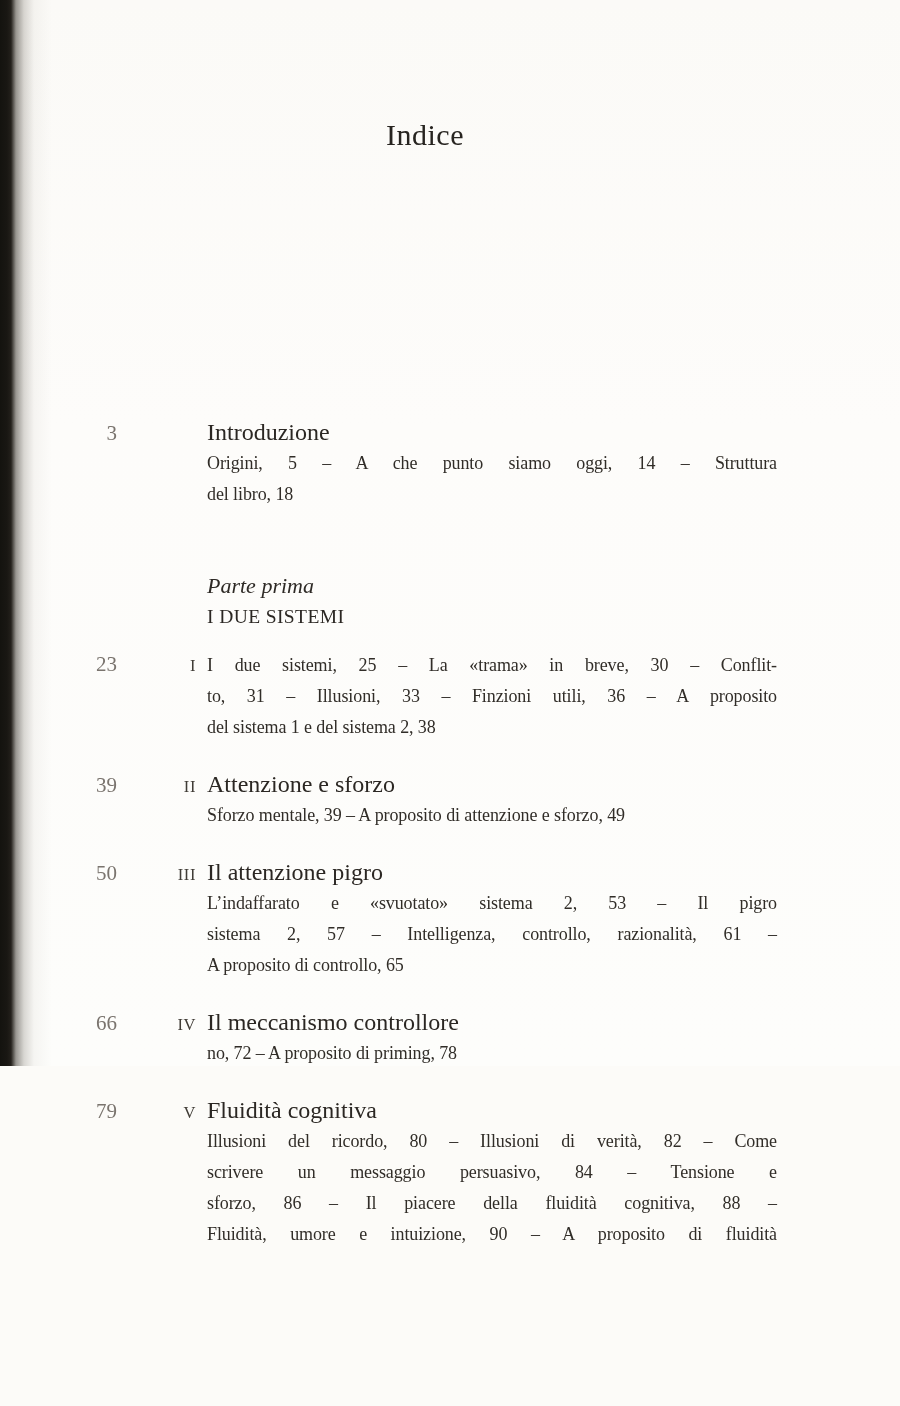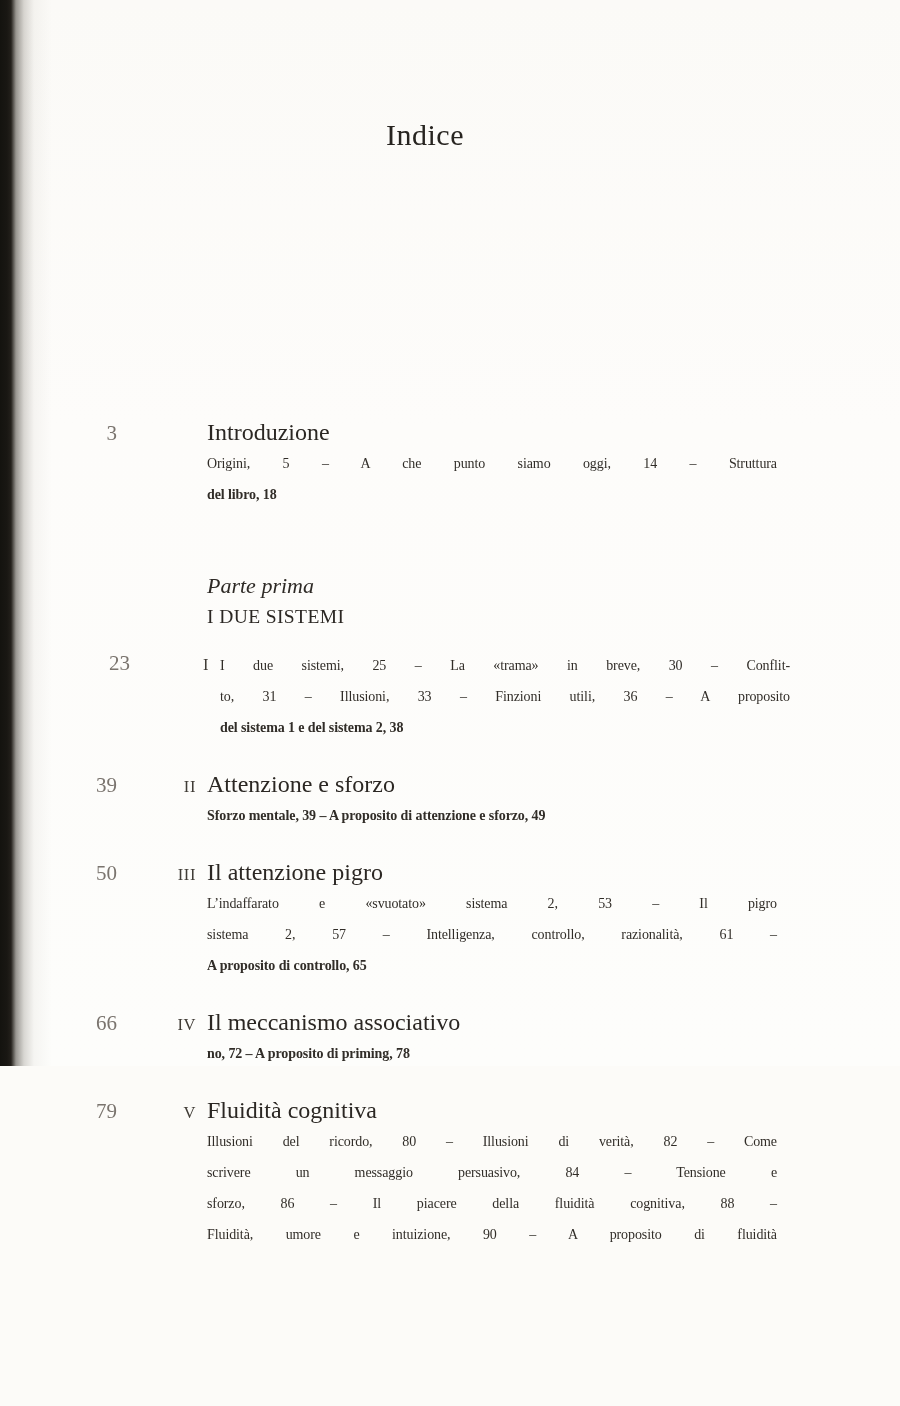--- a/index.html
+++ b/index.html
@@ -61,37 +61,36 @@
     font-size: 16.5px;
     letter-spacing: 0.6px;
     color: #403c36;
   }
   .chap-title {
     font-size: 24px;
     line-height: 32px;
     color: #2b2723;
   }
   .desc-line {
-    font-size: 14px;
+    font-size: 18px;
     line-height: 31px;
     text-align: justify;
     text-align-last: justify;
     color: #312d28;
     letter-spacing: -0.1px;
   }
   .desc-line.last {
     text-align: left;
     text-align-last: left;
-    font-weight: bold;
   }
   .part-block {
     margin-left: 207px;
     margin-top: 60px;
   }
-  .part-block + .entry { margin-top: 18px; margin-left: 13px; }
+  .part-block + .entry { margin-top: 18px; }
   .part-italic {
     font-style: italic;
     font-size: 22px;
     line-height: 31px;
     color: #2e2a26;
   }
   .part-caps {
     font-size: 19.5px;
     line-height: 31px;
     letter-spacing: 0.4px;
@@ -155,21 +154,21 @@
             <div class="desc-line">sistema 2, 57 – Intelligenza, controllo, razionalità, 61 –</div>
             <div class="desc-line last">A proposito di controllo, 65</div>
           </div>
     </div>
   </div>
 
   <div class="entry">
     <div class="page-num">66</div>
     <div class="numeral">IV</div>
     <div class="text-col">
-      <div class="chap-title">Il meccanismo associativo</div>
+      <div class="chap-title">Il meccanismo controllore</div>
       <div class="desc">
             <div class="desc-line last">no, 72 – A proposito di priming, 78</div>
           </div>
     </div>
   </div>
 
   <div class="entry">
     <div class="page-num">79</div>
     <div class="numeral">V</div>
     <div class="text-col">

